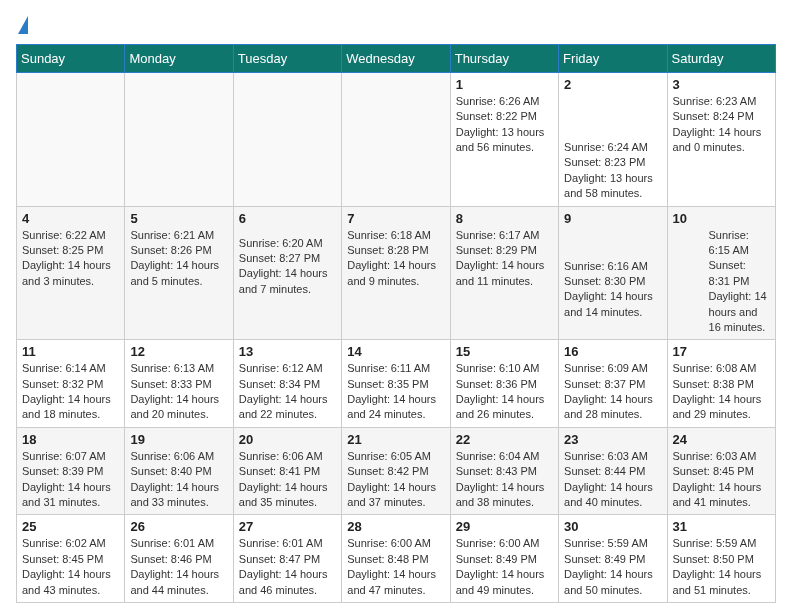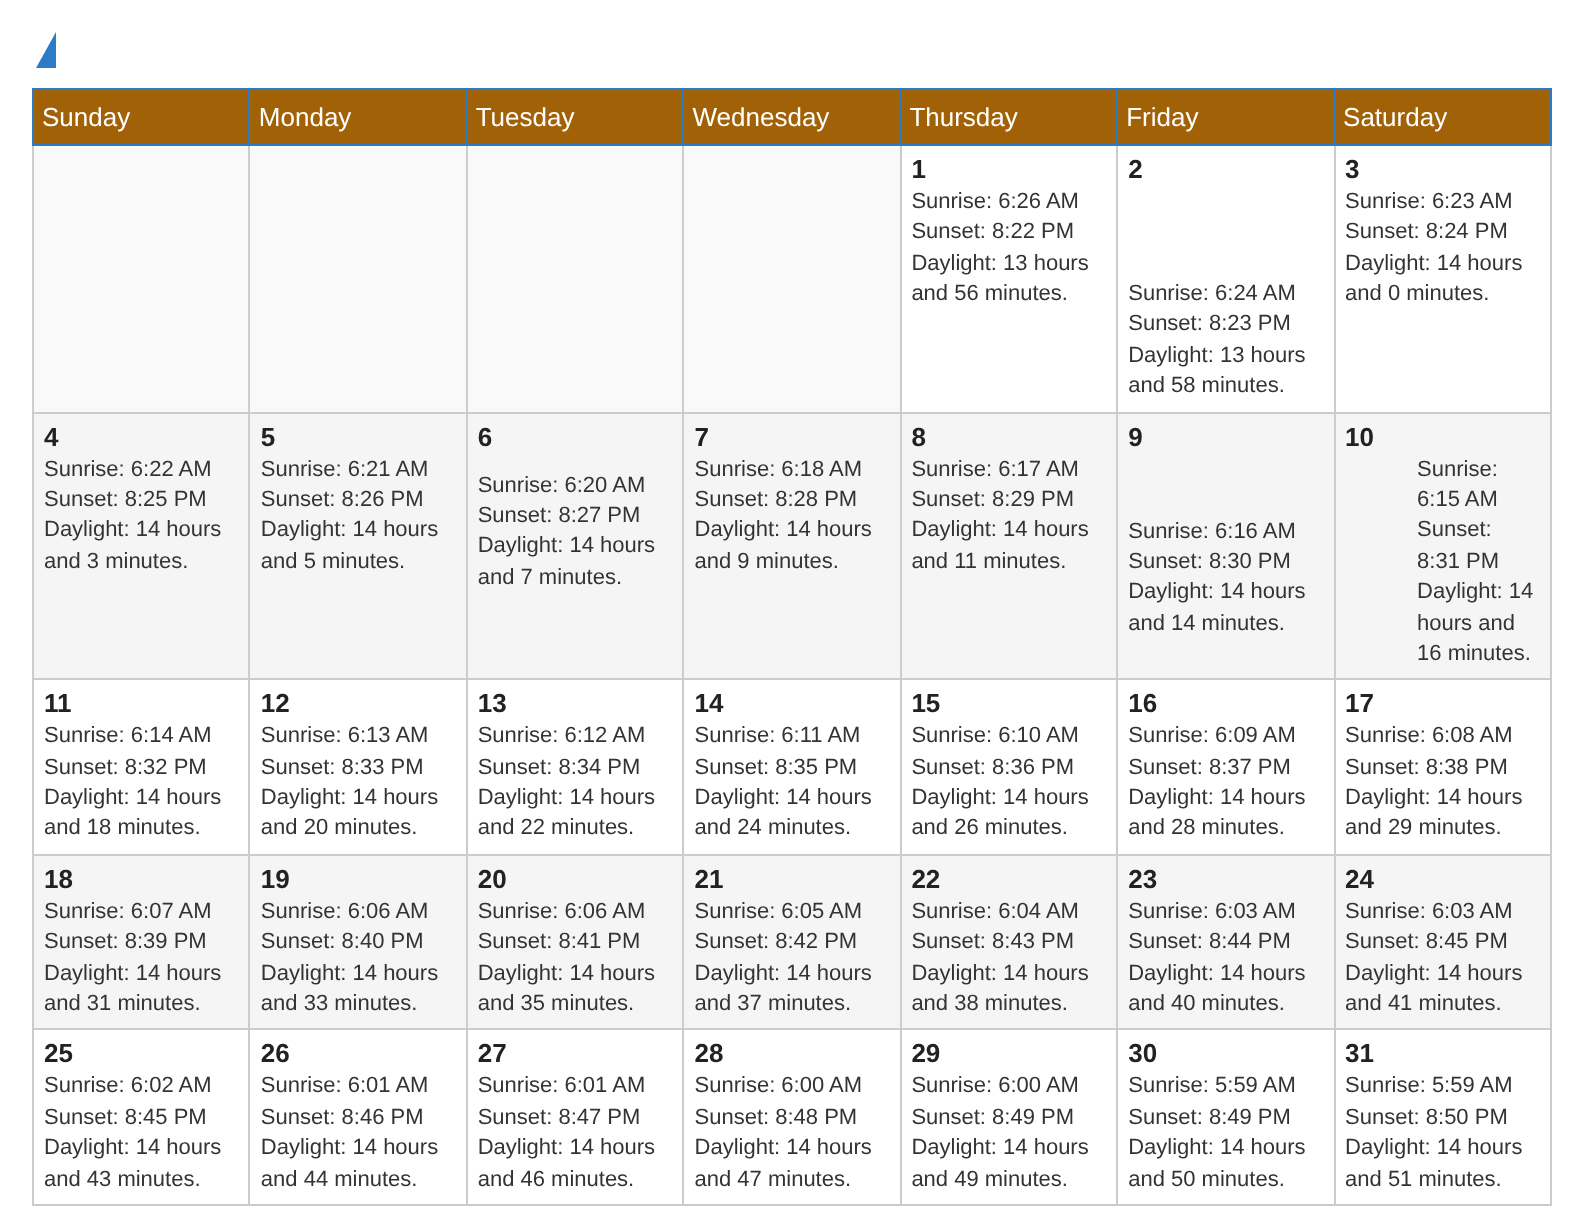--- a/index.html
+++ b/index.html
@@ -50,21 +50,21 @@
       font-size: 15px;
       color: #333;
       margin-top: 2px;
     }
     .calendar {
       width: 100%;
       border-collapse: collapse;
       font-size: 11px;
     }
     .calendar th {
-      background: #a16207;
+      background: #0f766e;
       color: #fff;
       padding: 6px 4px;
       text-align: left;
       font-size: 13px;
       font-weight: normal;
       border: 1px solid #2a7cc7;
     }
     .calendar td {
       border: 1px solid #ccc;
       vertical-align: top;

